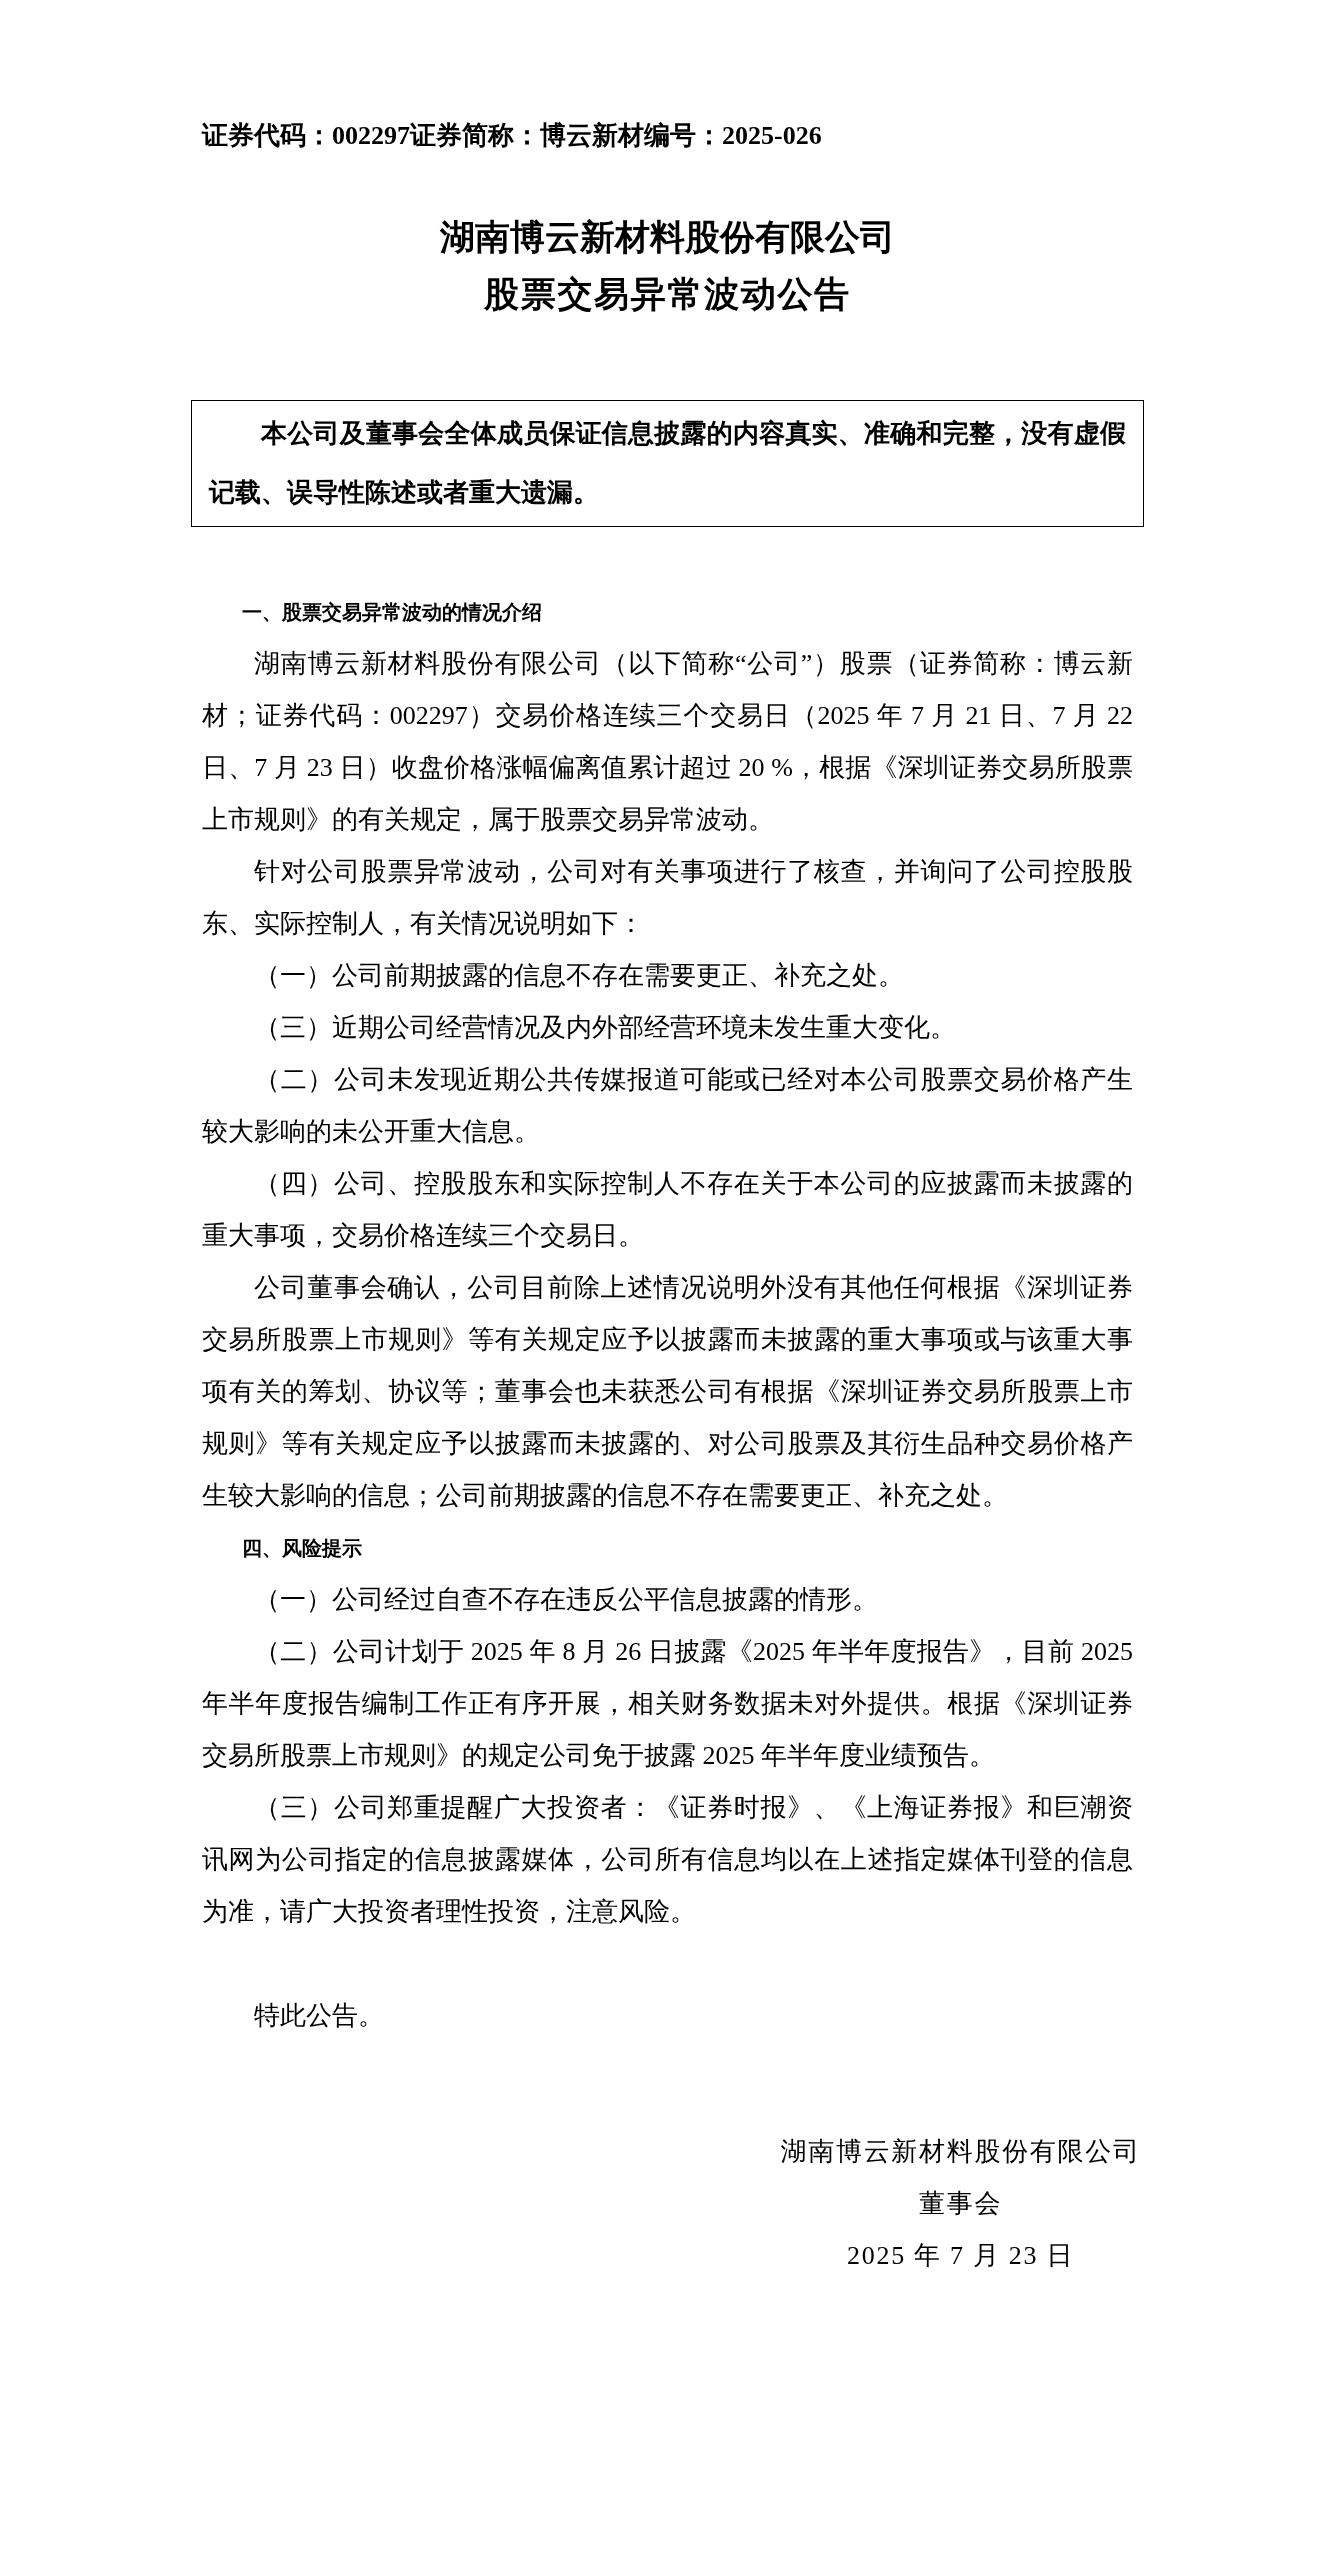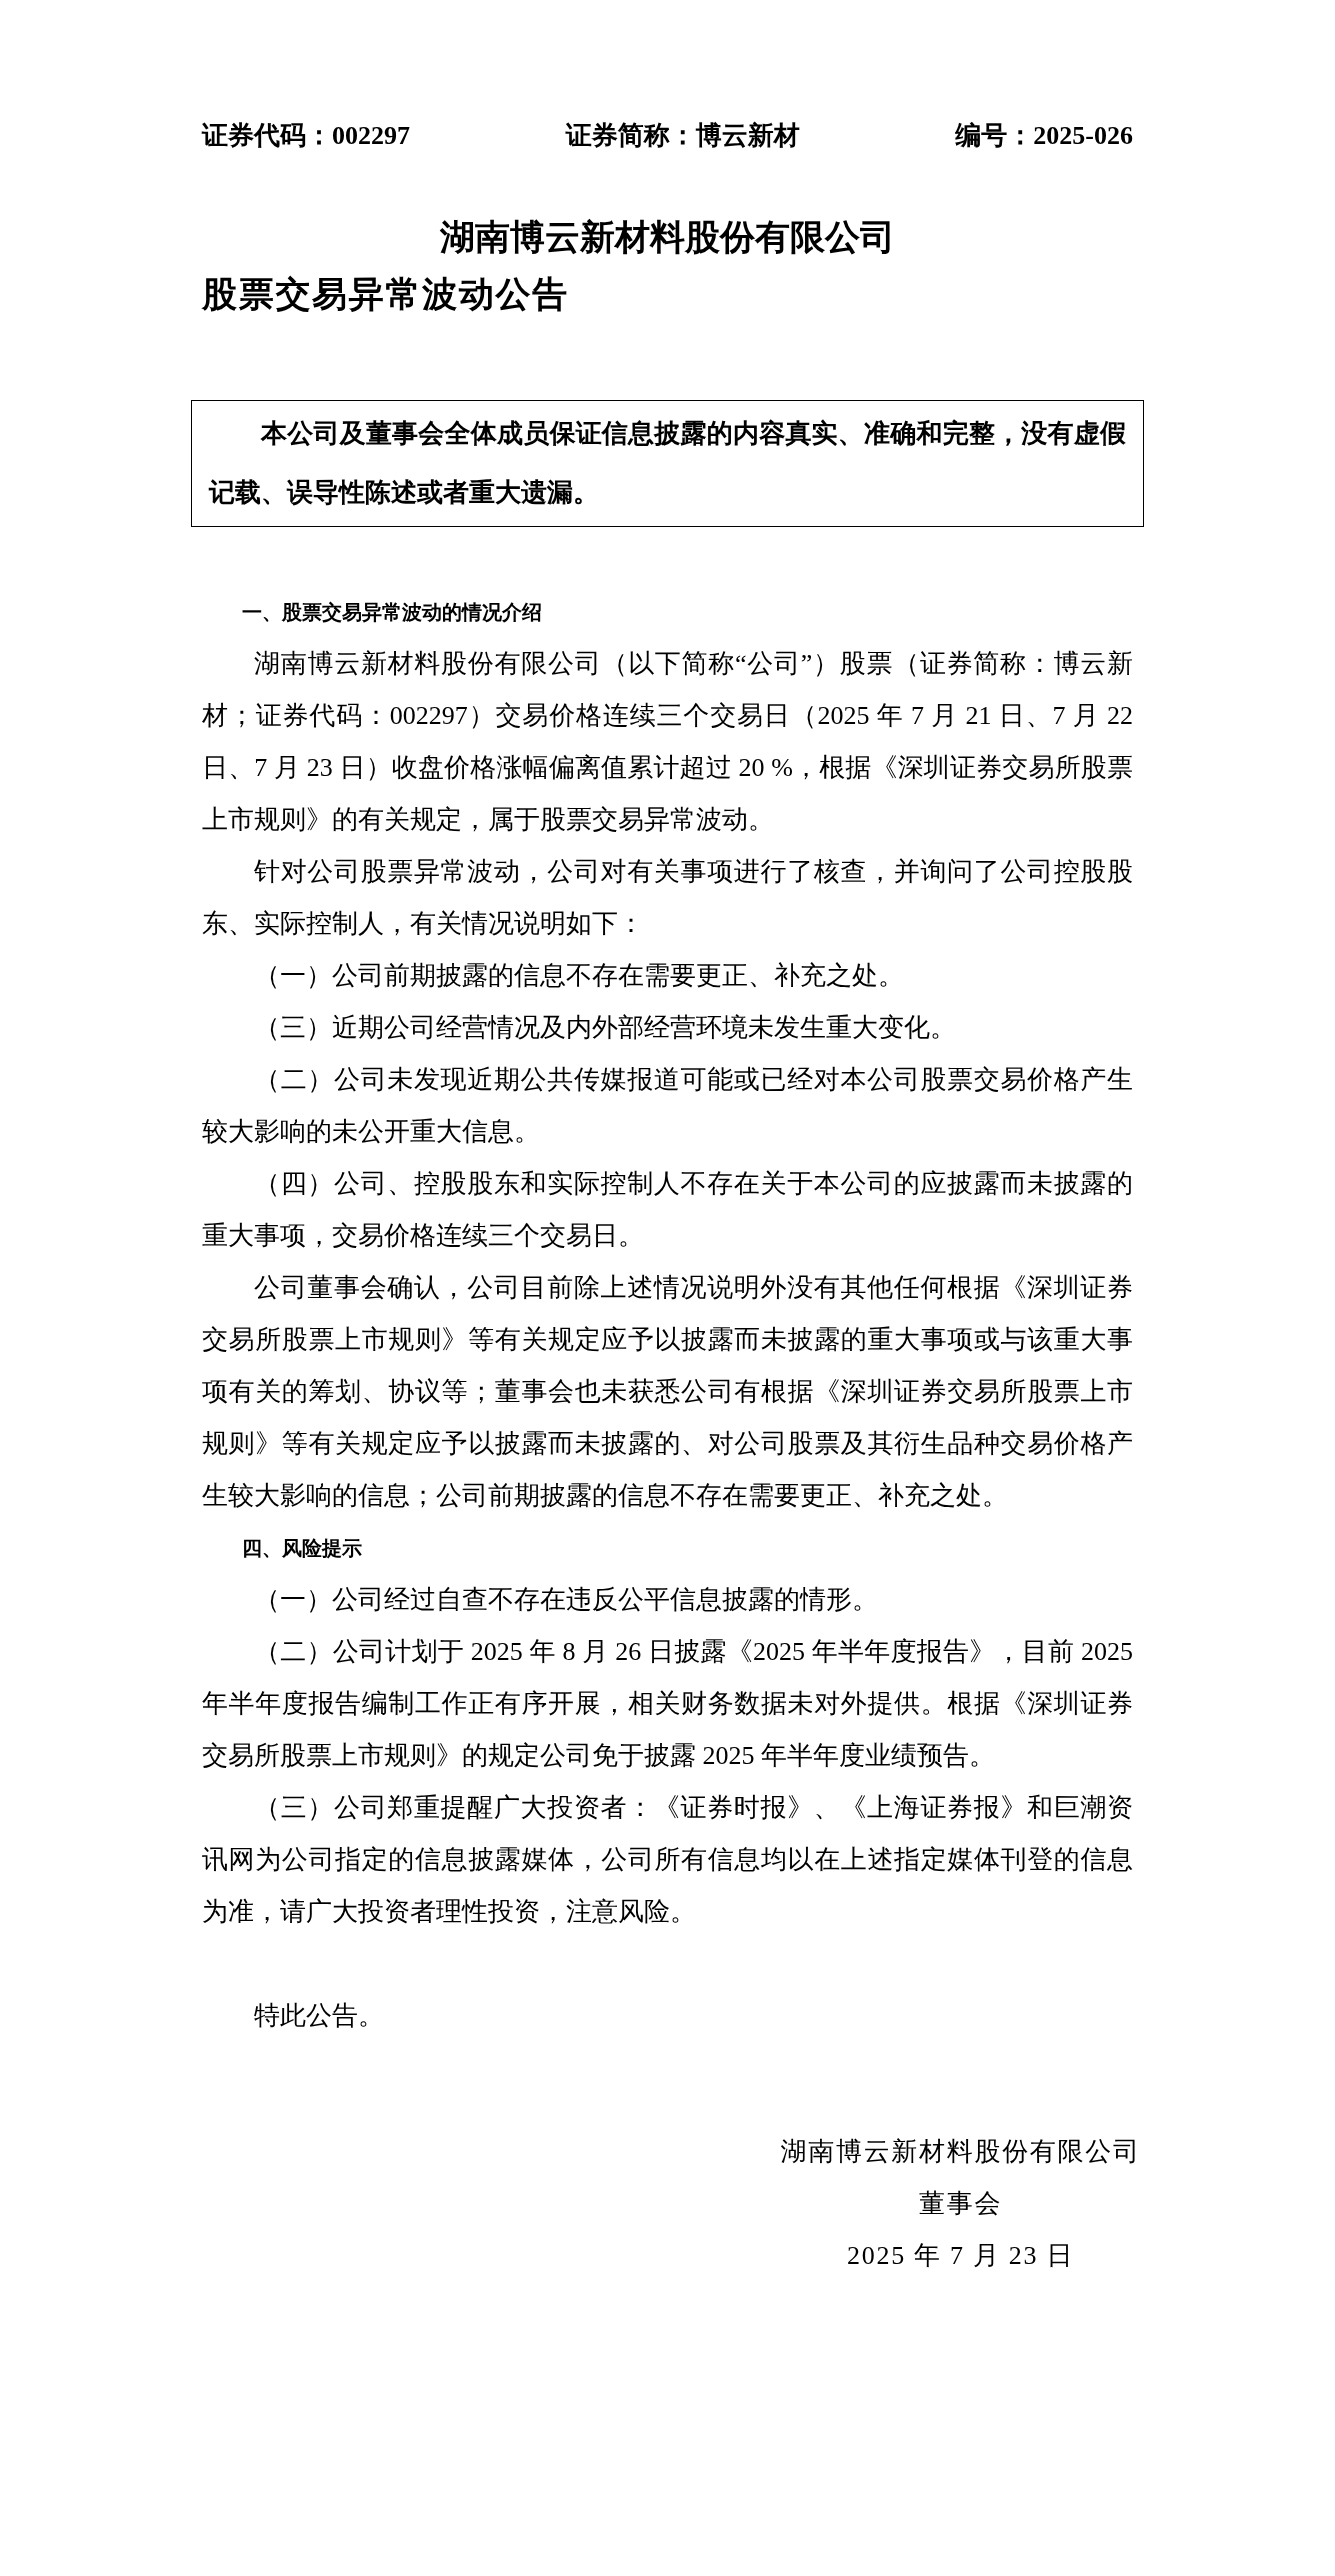--- a/index.html
+++ b/index.html
@@ -11,35 +11,35 @@
     margin: 0 auto;
     padding: 118px 202px 0 202px;
     background: #ffffff;
     color: #000000;
     font-family: "Liberation Serif", "DejaVu Serif", serif;
     font-size: 26px;
     overflow: hidden;
   }
   .doc-header {
     display: flex;
-    justify-content: space-between;
     align-items: baseline;
     font-weight: bold;
     line-height: 35px;
     white-space: nowrap;
   }
   .title {
     margin: 61px 0 0 0;
     text-align: center;
     font-size: 35px;
     font-weight: bold;
     line-height: 47px;
   }
   .subtitle {
     margin: 10px 0 0 0;
+    text-align: center;
     font-size: 35px;
     font-weight: bold;
     line-height: 47px;
     letter-spacing: 1.7px;
   }
   .statement-box {
     margin: 82px -11px 0 -11px;
     border: 1.7px solid #000000;
     padding: 3.4px 17px 3.4px 17px;
   }

